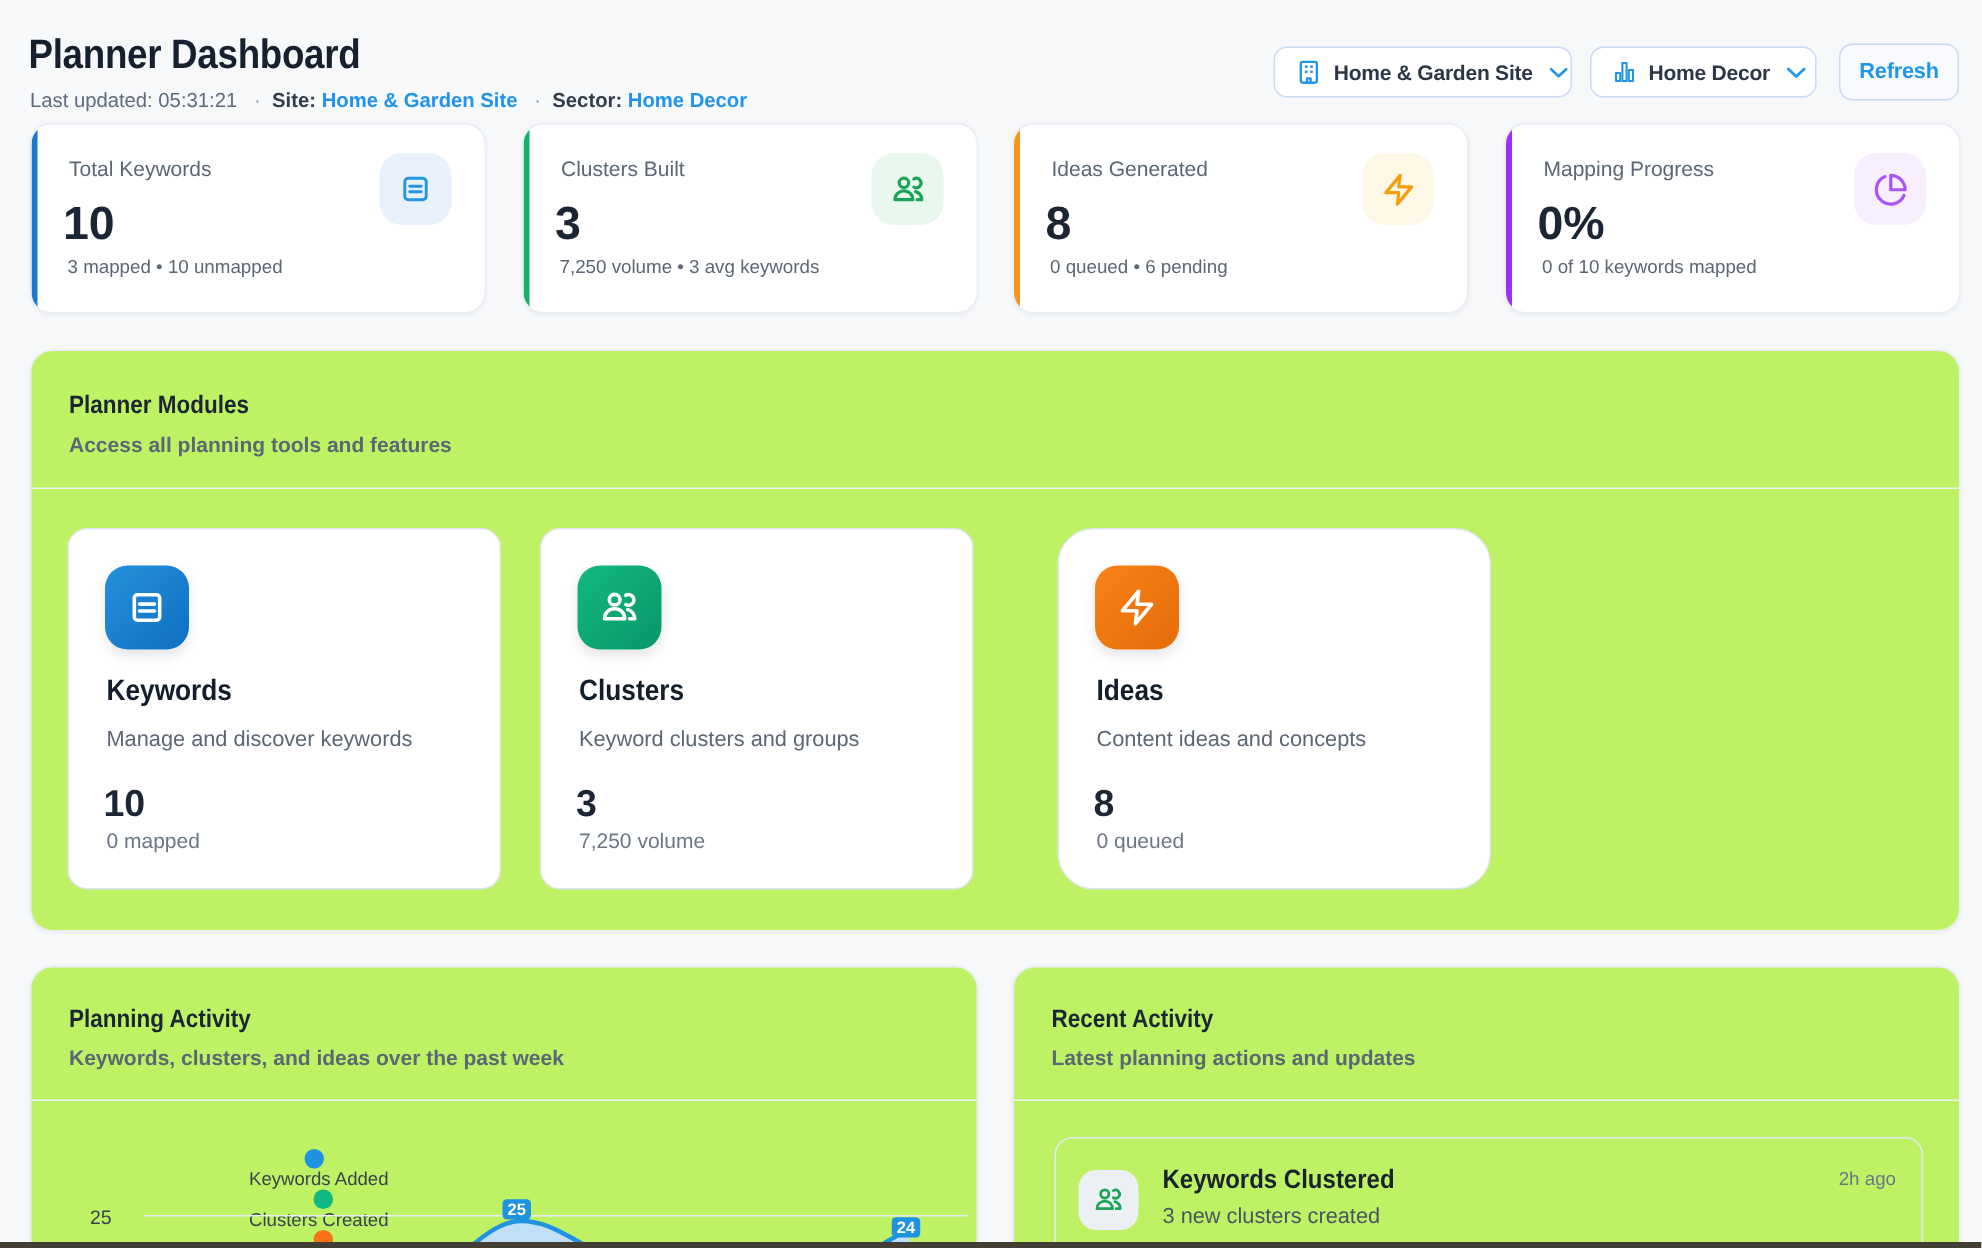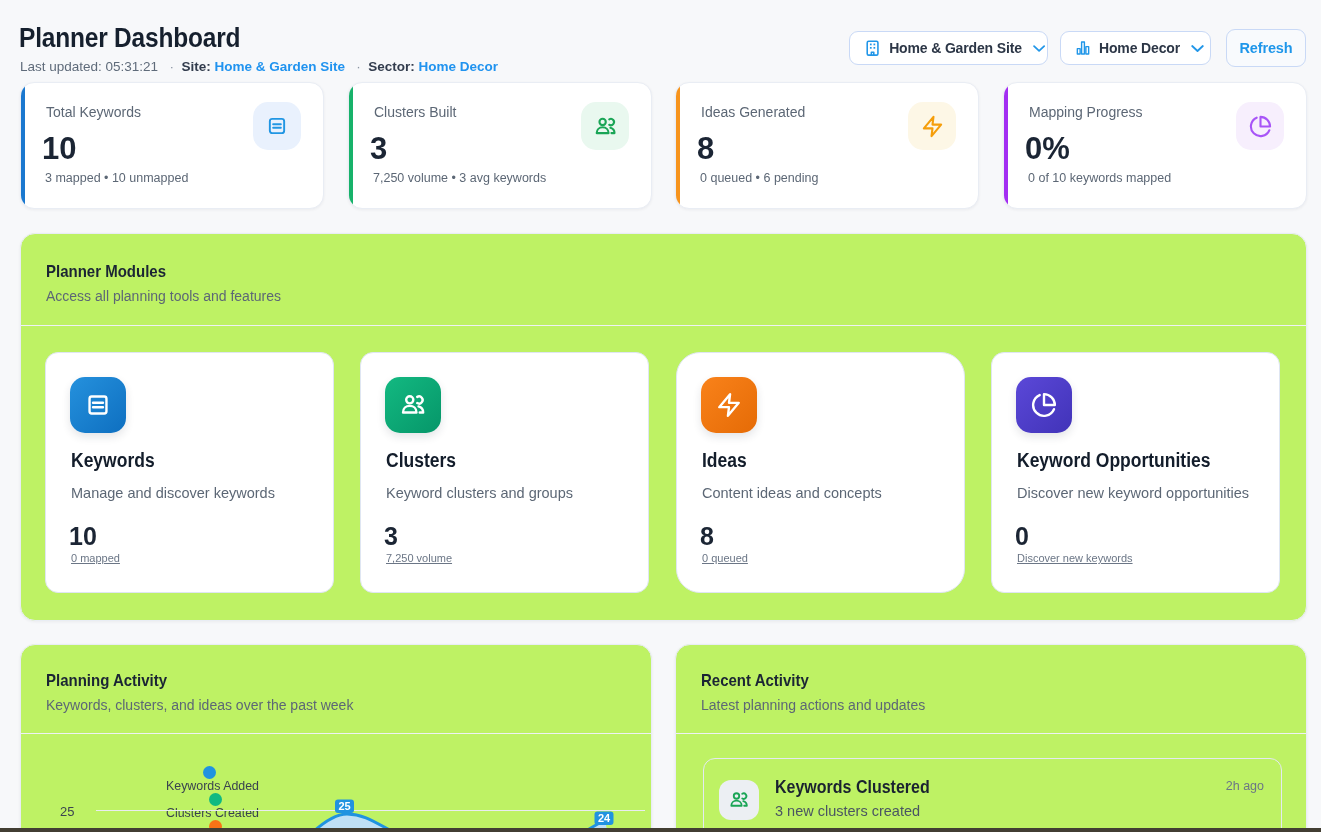--- a/index.html
+++ b/index.html
@@ -8,28 +8,28 @@
 .abs { position:absolute; }
 h1 { font-size:24.5px; font-weight:700; color:#16202e; letter-spacing:-0.2px; }
 .statcard { position:absolute; top:82px; width:304px; height:127px; background:#fff; border:1px solid #e9edf4; border-radius:14px; box-shadow:0 1px 3px rgba(30,41,59,0.06); overflow:hidden; }
 .statcard .accent { position:absolute; left:0; top:0; bottom:0; width:4px; }
 .statcard .stitle { position:absolute; left:25px; top:21px; font-size:14px; color:#5c6775; }
 .statcard .snum { position:absolute; left:21px; top:49px; font-size:31px; line-height:34px; font-weight:700; color:#1b2534; }
 .statcard .ssub { position:absolute; left:24px; top:88px; font-size:12.5px; color:#5c6775; }
 .statcard .stile { position:absolute; left:232px; top:19px; width:48px; height:48px; border-radius:15px; display:flex; align-items:center; justify-content:center; }
 .panel { position:absolute; background:#bef264; border:1px solid #e9edf4; border-radius:15px; box-shadow:0 1px 3px rgba(30,41,59,0.06); }
 .ptitle { font-size:15px; font-weight:700; color:#1b2534; transform:scaleY(1.12); transform-origin:0 0; }
-.psub { font-size:14px; color:#5c6775; }
+.psub { font-size:14px; color:#5c6775;font-weight:bold; }
 .divider { position:absolute; left:0; right:0; height:1px; background:#eef1f6; }
 .modcard { position:absolute; top:118px; width:289px; height:241px; border:1px solid #dfe6f2; border-radius:13px; background:#fff; }
 .modtile { position:absolute; left:24px; top:24px; width:56px; height:56px; border-radius:15px; display:flex; align-items:center; justify-content:center; box-shadow:0 4px 8px rgba(30,41,59,0.12); }
 .modtitle { position:absolute; left:25px; top:96px; font-size:17.5px; font-weight:700; color:#131d2b; transform:scaleY(1.12); transform-origin:0 0; }
 .moddesc { position:absolute; left:25px; top:132px; font-size:14.5px; color:#5c6775; }
 .modnum { position:absolute; left:23px; top:169px; font-size:25px; line-height:28px; font-weight:700; color:#1b2534; }
-.modsub { position:absolute; left:25px; top:199px; font-size:11px; color:#6b7686;text-decoration:underline; }
+.modsub { position:absolute; left:25px; top:199px; font-size:14px; color:#6b7686; }
 .ctrl { position:absolute; top:31px; height:34px; background:#fff; border:1px solid #c9d9f6; border-radius:9px; display:flex; align-items:center; font-size:14px; font-weight:700; color:#2c3646; white-space:nowrap; letter-spacing:-0.15px; }
 </style>
 </head>
 <body>
 <h1 class="abs" style="left:19px; top:22px; transform:scaleY(1.12); transform-origin:0 0;">Planner Dashboard</h1>
 <div class="abs" style="left:20px; top:59px; font-size:13.5px; color:#5f6b7a;">Last updated: 05:31:21&nbsp;&nbsp; <span style="color:#8b95a3;">·</span> &nbsp;<b style="color:#323c4d;">Site:</b> <span style="color:#2093ef; font-weight:700;">Home &amp; Garden Site</span>&nbsp;&nbsp; <span style="color:#8b95a3;">·</span> &nbsp;<b style="color:#323c4d;">Sector:</b> <span style="color:#2093ef; font-weight:700;">Home Decor</span></div>
 
 <div class="ctrl" style="left:849px; width:199px; padding-left:14px;">
 <svg width="18" height="18" viewBox="0 0 24 24" fill="none" stroke="#2196e8" stroke-width="2.2" stroke-linejoin="round">
       <rect x="4.5" y="2.5" width="15" height="19.5" rx="2"></rect>
@@ -130,42 +130,30 @@
           <path d="M2.8 18.9c0-3.6 2.7-6.1 6.2-6.1 3.5 0 6.2 2.5 6.2 6.1z"></path>
           <path d="M15.9 4.5a3.3 3.3 0 1 1 0 5.7"></path>
           <path d="M17.1 13.3a5.9 5.9 0 0 1 4.3 5.6l-3.2 0"></path>
         </svg>
     </div>
     <div class="modtitle">Clusters</div>
     <div class="moddesc">Keyword clusters and groups</div>
     <div class="modnum">3</div>
     <div class="modsub">7,250 volume</div>
   </div>
-  <div class="modcard" style="left:655px;border-radius:24px;">
+  <div class="modcard" style="left:684px;border-radius:24px;">
     <div class="modtile" style="background:linear-gradient(135deg,#f9821a,#e56b06);">
       <svg width="26" height="26" viewBox="0 0 24 24" fill="none" stroke="#fff" stroke-width="2.2" stroke-linecap="round" stroke-linejoin="round">
           <path d="M13 2 3 14h9l-1 8 10-12h-9l1-8z"></path>
         </svg>
     </div>
     <div class="modtitle">Ideas</div>
     <div class="moddesc">Content ideas and concepts</div>
     <div class="modnum">8</div>
     <div class="modsub">0 queued</div>
-  </div>
-  <div class="modcard" style="left:970px;">
-    <div class="modtile" style="background:linear-gradient(135deg,#5b48d8,#4133b8);">
-      <svg width="26" height="26" viewBox="0 0 24 24" fill="none" stroke="#fff" stroke-width="2.2" stroke-linecap="round" stroke-linejoin="round">
-          <path d="M21.21 15.89A10 10 0 1 1 8 2.83"></path>
-          <path d="M22 12A10 10 0 0 0 12 2v10z"></path>
-        </svg>
-    </div>
-    <div class="modtitle">Keyword Opportunities</div>
-    <div class="moddesc">Discover new keyword opportunities</div>
-    <div class="modnum">0</div>
-    <div class="modsub">Discover new keywords</div>
   </div>
 </div>
 
 <div class="panel" style="left:20px; top:644px; width:632px; height:200px; border-bottom-left-radius:0; border-bottom-right-radius:0;">
   <div class="ptitle" style="position:absolute; left:25px; top:25px;">Planning Activity</div>
   <div class="psub" style="position:absolute; left:25px; top:52px;">Keywords, clusters, and ideas over the past week</div>
   <div class="divider" style="top:88px;"></div>
 </div>
 
 <div class="abs" style="left:159px; top:766px; display:flex; align-items:center; font-size:12.4px; color:#3a434f;flex-direction:column;">

